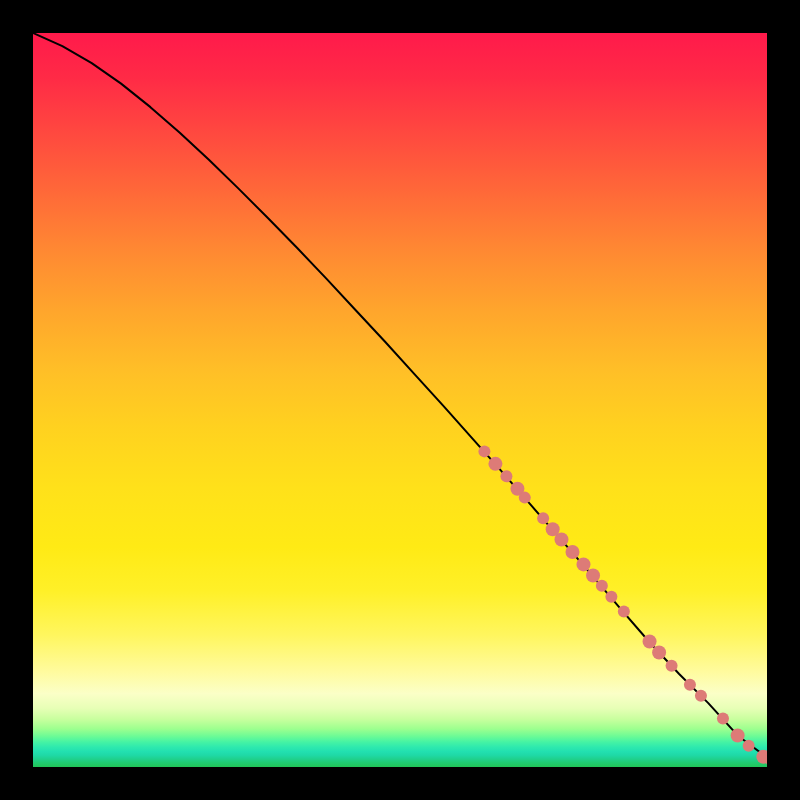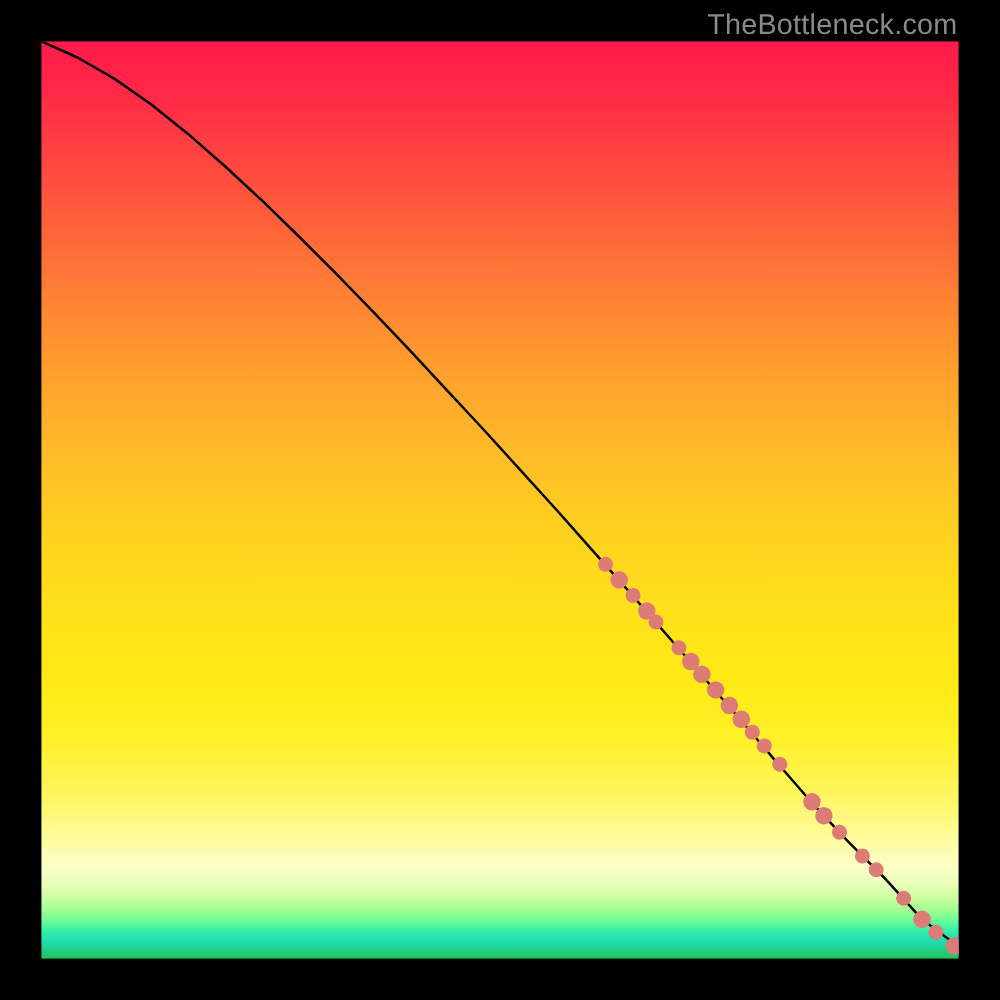--- a/index.html
+++ b/index.html
@@ -105,14 +105,13 @@
           <circle cx="667.94" cy="662.80" r="6" fill="#dd7b77"></circle>
           <circle cx="689.96" cy="685.56" r="6" fill="#dd7b77"></circle>
           <circle cx="704.64" cy="702.44" r="7" fill="#dd7b77"></circle>
           <circle cx="715.65" cy="712.71" r="6" fill="#dd7b77"></circle>
           <circle cx="730.33" cy="723.72" r="7" fill="#dd7b77"></circle>
           <circle cx="739.14" cy="726.66" r="7" fill="#dd7b77"></circle>
         </g>
     </svg>
   </div>
 
-  <div class="watermark">TheBottleneck.com</div>
 </div>
 
 </body></html>

